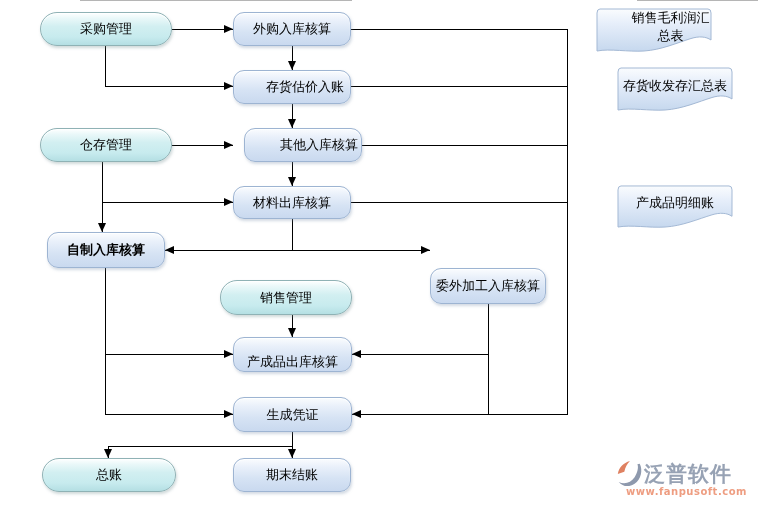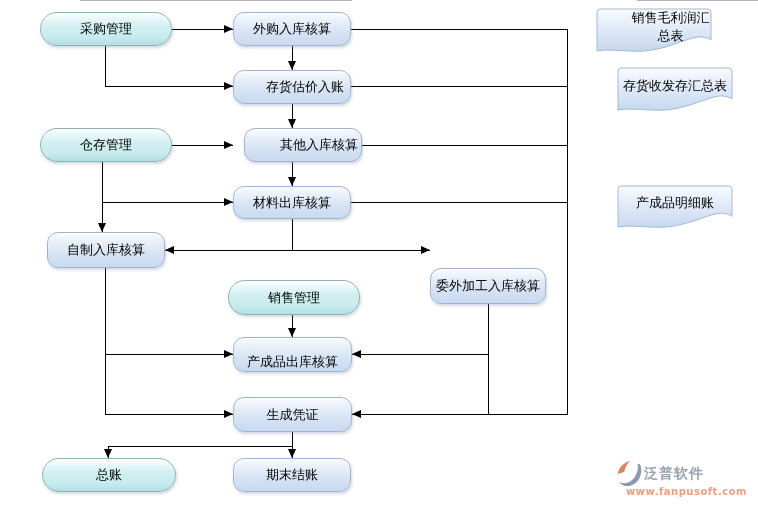--- a/index.html
+++ b/index.html
@@ -27,37 +27,37 @@
   .doc .doc-bg { position:absolute; left:0; top:0; width:100%; height:100%; }
   .doc .lbl { position:relative; z-index:1; margin-bottom:7px; }
 
   
   #n-purchase     { left:40px;  top:12px;  width:132px; height:34px; }
   #n-outsourced-in{ left:233px; top:12px;  width:118px; height:34px; }
   #n-valuation    { left:233px; top:70px;  width:118px; height:34px;padding-left:26px; }
   #n-warehouse    { left:40px;  top:128px; width:132px; height:34px; }
   #n-other-in     { left:244px; top:128px; width:118px; height:34px;padding-left:32px; }
   #n-material-out { left:233px; top:186px; width:118px; height:33px; }
-  #n-selfmade-in  { left:47px;  top:232px; width:118px; height:36px; }
+  #n-selfmade-in  { left:47px;  top:232px; width:118px; height:36px;font-weight:bold; }
   #n-outproc-in   { left:430px; top:232px; width:116px; height:36px;margin-top:36px; }
-  #n-sales        { left:228px; top:280px; width:132px; height:35px; }
+  #n-sales        { left:220px; top:280px; width:132px; height:35px; }
   #n-finished-out { left:233px; top:337px; width:119px; height:35px;align-items:flex-end; }
   #n-voucher      { left:233px; top:397px; width:119px; height:35px; }
   #n-ledger       { left:42px;  top:458px; width:134px; height:34px; }
   #n-period-end   { left:233px; top:458px; width:118px; height:34px; }
   #d-report1      { left:596px; top:7px;   width:116px; height:46px;padding-left:33px; }
   #d-report2      { left:617px; top:66px;  width:116px; height:46px;font-family:Liberation Mono, monospace; }
   #d-report3      { left:617px; top:125px; width:116px; height:45px; }
   #d-report4      { left:617px; top:184px; width:116px; height:45px; }
 
   
   #watermark { position:absolute; left:615px; top:459px; width:143px; z-index:2; }
   .wm-row { display:flex; align-items:center; gap:1px; }
   .wm-icon { width:28px; height:30px; flex:0 0 auto; }
-  .wm-brand { font-size:14px; font-weight:bold; color:#97a2b4; letter-spacing:1px; white-space:nowrap; }
+  .wm-brand { font-size:21px; font-weight:bold; color:#97a2b4; letter-spacing:1px; white-space:nowrap; }
   .wm-url { font-size:10px; font-weight:bold; color:#ee9d81; text-align:center; margin-top:-3px; letter-spacing:0.5px; }
 </style>
 </head>
 <body>
 
 <div id="canvas">
 
   <svg id="wires" aria-hidden="true">
     <defs>
       <marker id="arrow" markerWidth="9" markerHeight="8" refX="9" refY="4" orient="auto" markerUnits="userSpaceOnUse">

